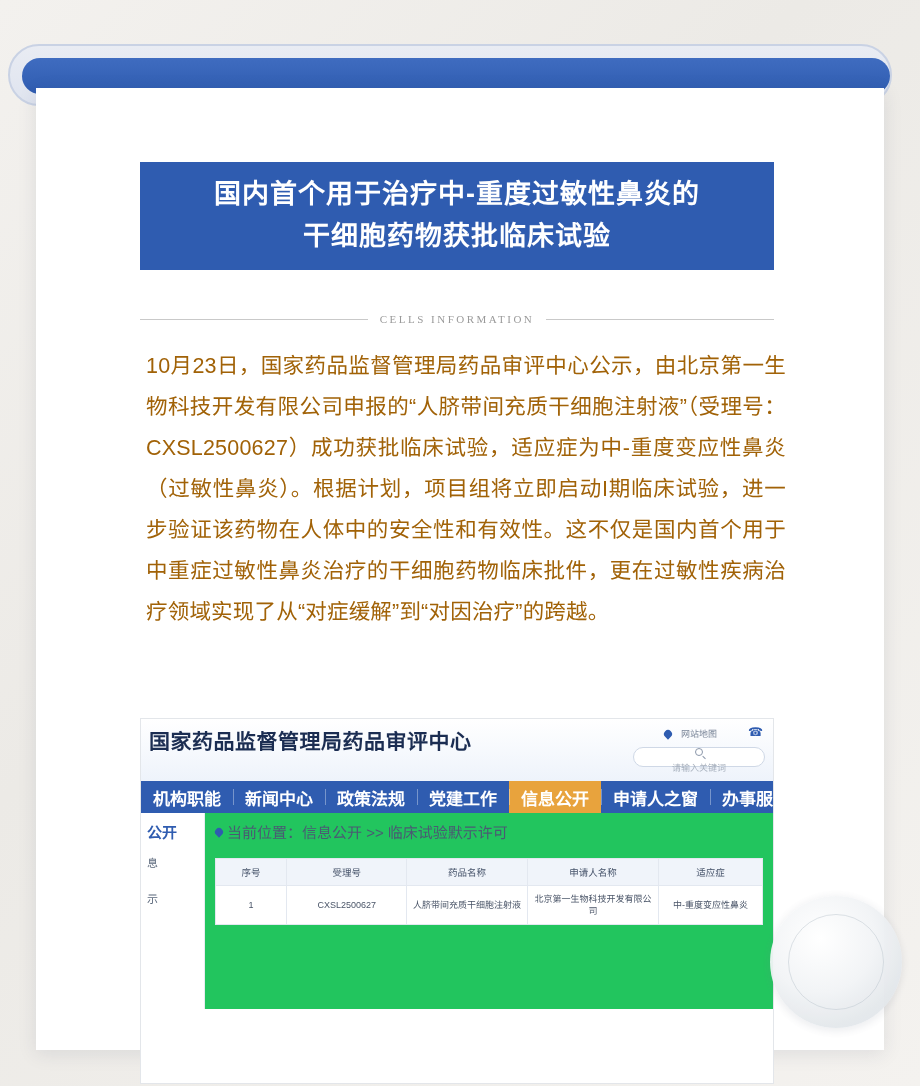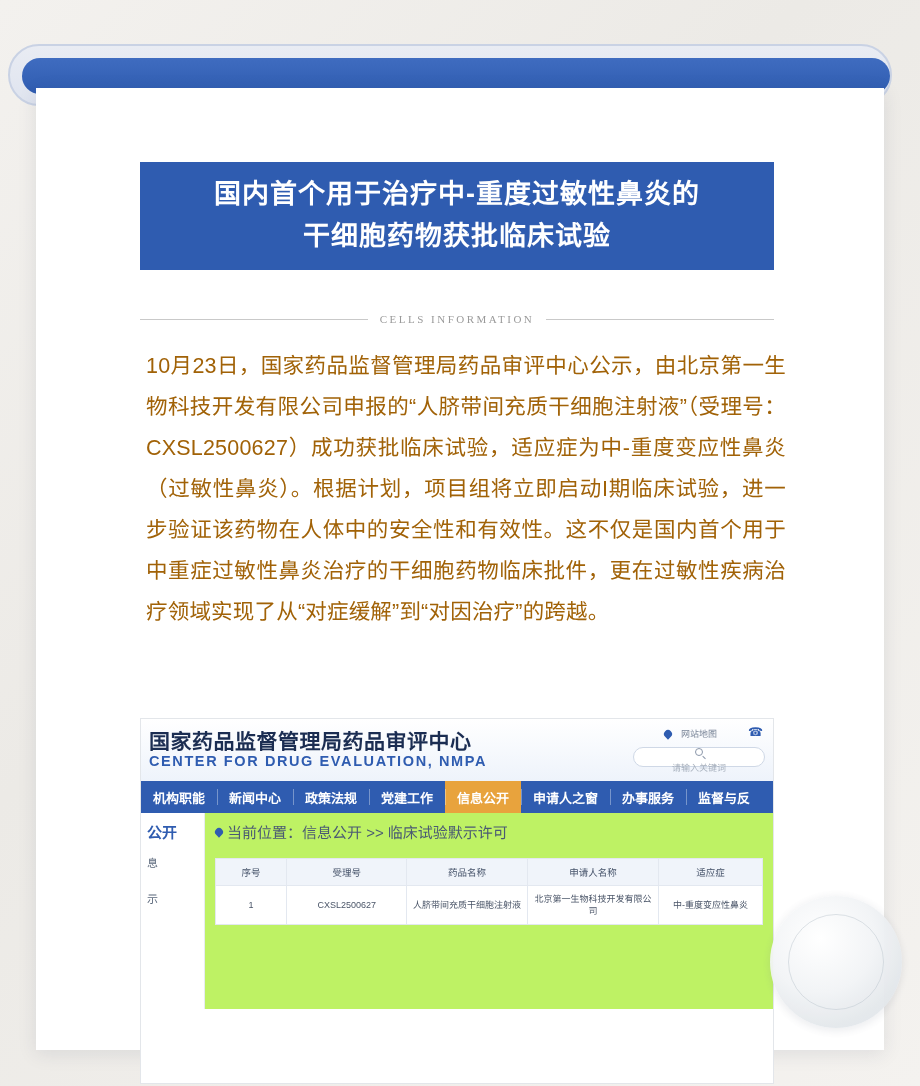--- a/index.html
+++ b/index.html
@@ -155,32 +155,32 @@
   .shot-search span { font-size: 9px; color: #a7b0bd; }
 
   .shot-nav {
     height: 32px;
     background: #2f5cb0;
     display: flex;
     align-items: stretch;
   }
   .shot-nav .navitem {
     display: flex; align-items: center; justify-content: center;
-    color: #ffffff; font-size: 13px; font-weight: bold;
+    color: #ffffff; font-size: 17px; font-weight: bold;
     padding: 0 12px;
     white-space: nowrap;
     position: relative;
   }
   .shot-nav .navitem + .navitem::before {
     content: ""; position: absolute; left: 0; top: 8px; bottom: 8px;
     width: 1px; background: rgba(255,255,255,0.35);
   }
   .shot-nav .navitem.active { background: #e8a33d; }
 
-  .shot-body { position: relative; height: 196px; background: #bef264; }
+  .shot-body { position: relative; height: 196px; background: #22c55e; }
   .shot-side {
     position: absolute; left: 0; top: 0; width: 64px; bottom: 0;
     background: #ffffff;
     border-right: 1px solid #e7ebf1;
     padding-top: 6px;
   }
   .shot-side .s-title {
     font-size: 15px; font-weight: bold; color: #2f5cb0; padding: 2px 6px;
   }
   .shot-side .s-item {
@@ -253,21 +253,20 @@
       <div class="cap">CELLS   INFORMATION</div>
       <div class="rule"></div>
     </div>
 
     <div class="body-text">10月23日，国家药品监督管理局药品审评中心公示，由北京第一生物科技开发有限公司申报的“人脐带间充质干细胞注射液”（受理号：CXSL2500627）成功获批临床试验，适应症为中-重度变应性鼻炎（过敏性鼻炎）。根据计划，项目组将立即启动I期临床试验，进一步验证该药物在人体中的安全性和有效性。这不仅是国内首个用于中重症过敏性鼻炎治疗的干细胞药物临床批件，更在过敏性疾病治疗领域实现了从“对症缓解”到“对因治疗”的跨越。</div>
 
     <div class="shot">
 
       <div class="shot-header">
         <div class="shot-logo-cn">国家药品监督管理局药品审评中心</div>
-        <div class="shot-logo-en">CENTER FOR DRUG EVALUATION, NMPA</div>
         <div class="shot-map">
           <span class="pin"></span>
           <span>网站地图</span>
         </div>
         <div class="shot-phone">☎</div>
         <div class="shot-search">
           <span class="mag"></span>
           <span>请输入关键词</span>
         </div>
       </div>

